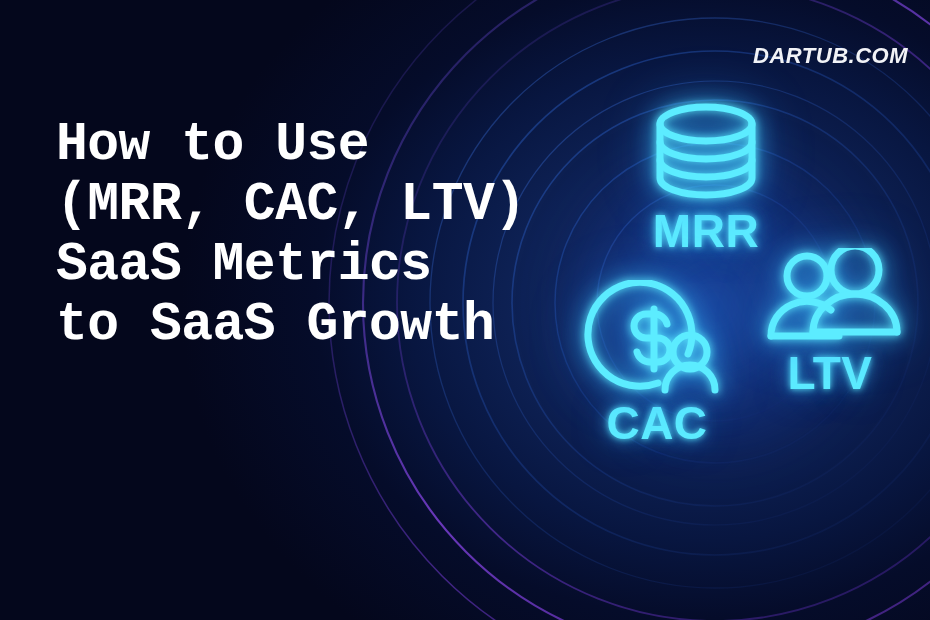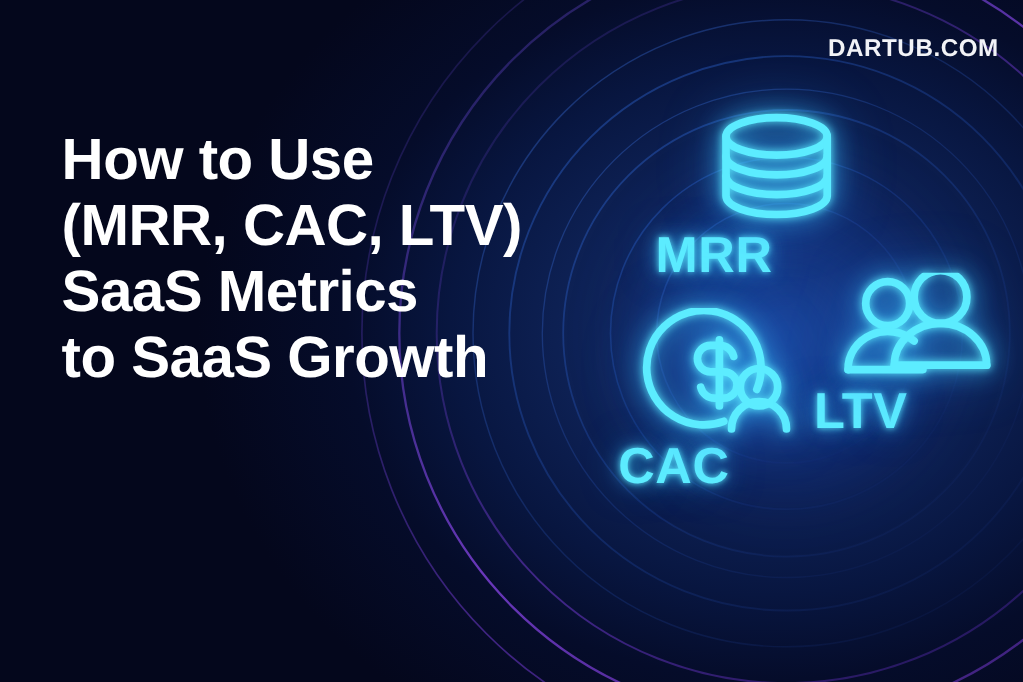--- a/index.html
+++ b/index.html
@@ -34,46 +34,47 @@
     border-radius: 50%;
     background: radial-gradient(circle, rgba(30,90,200,0.55) 0%, rgba(20,60,160,0.33) 40%, rgba(10,30,100,0.12) 66%, rgba(0,0,0,0) 78%);
     filter: blur(16px);
     pointer-events: none;
   }
 
   
   .brand {
     position: absolute;
     right: 22px;
-    top: 31px;
+    top: 43px;
     color: #f2f3f7;
     font-size: 22px;
     font-weight: bold;
     letter-spacing: 0.5px;
     white-space: nowrap;
+    font-style: italic;
   }
 
   
   .headline {
     position: absolute;
     left: 56px;
     top: 116px;
     width: 470px;
     color: #ffffff;
     font-size: 53px;
     font-weight: bold;
     line-height: 1.13;
     letter-spacing: -0.5px;
   }
-  .headline .ln { display: block; white-space: nowrap; }
+  .headline .ln { display: block; white-space: nowrap; font-family: Liberation Mono, monospace; }
 
   
   .metric {
     position: absolute;
-    text-align: left;
+    text-align: center;
     color: #5cecff;
   }
   .metric .label {
     font-size: 46px;
     font-weight: bold;
     letter-spacing: 0.5px;
     line-height: 1;
     color: #5cecff;
     text-shadow:
       0 0 6px rgba(92,236,255,0.95),

